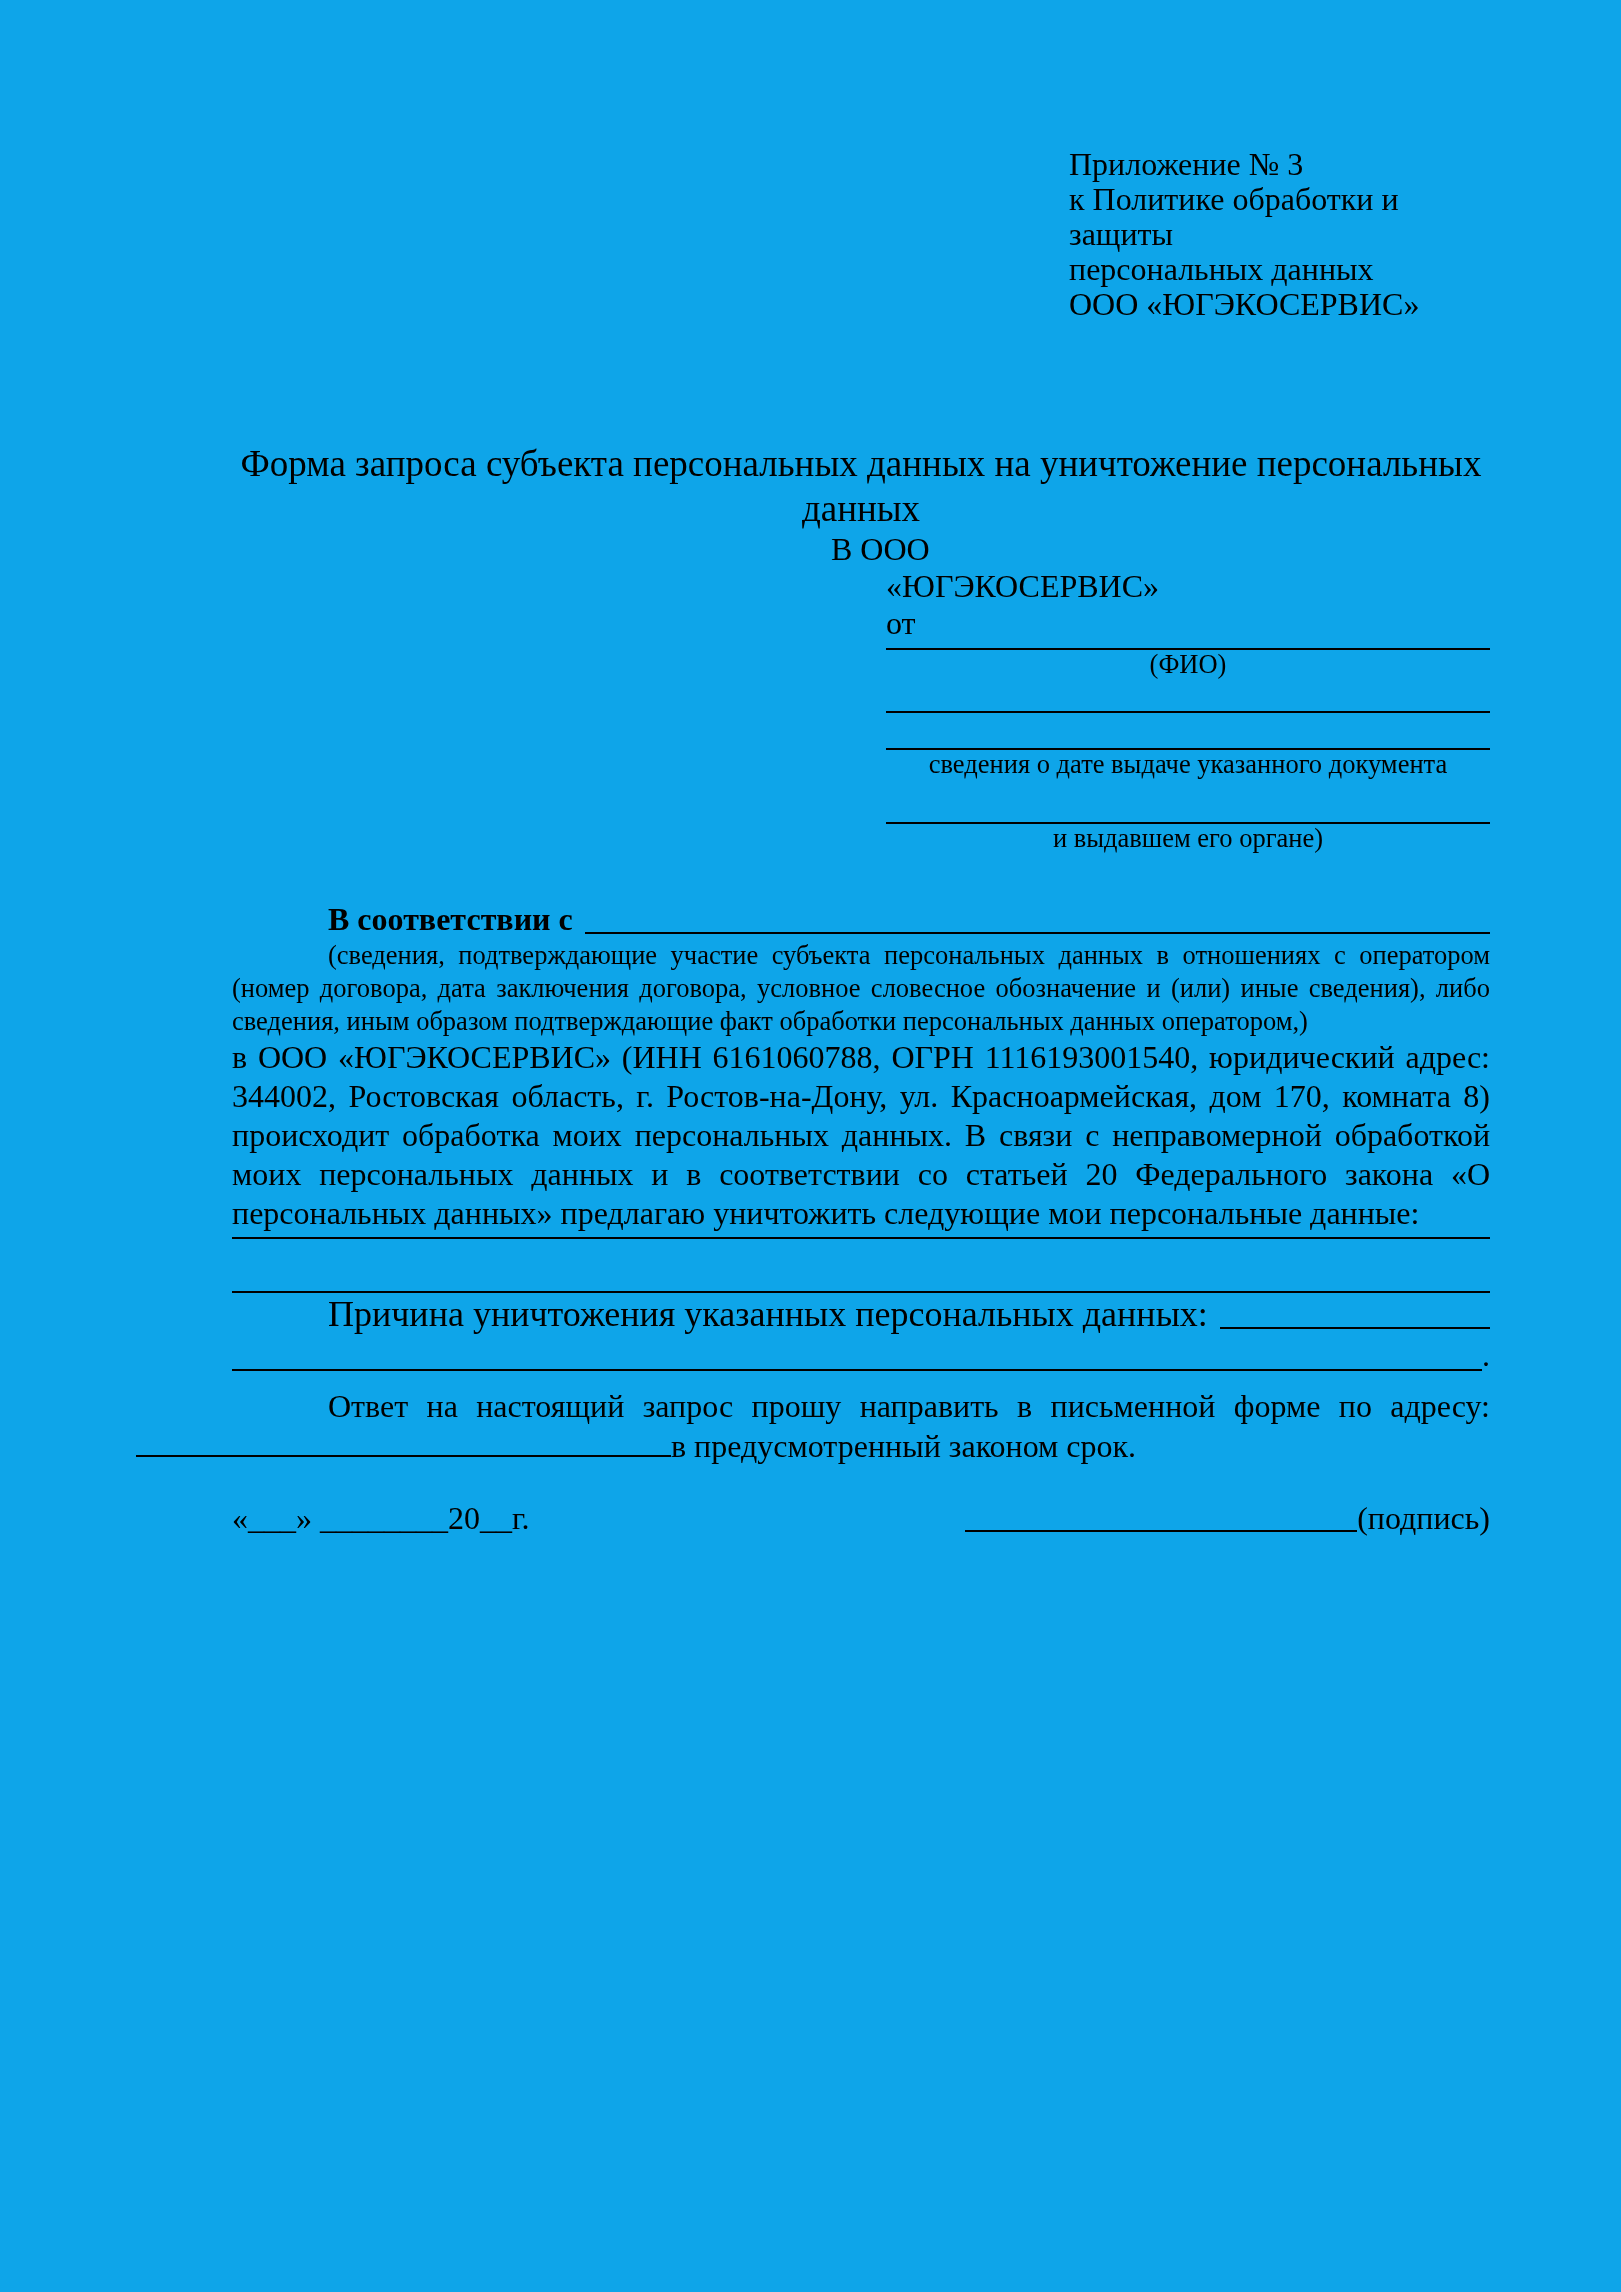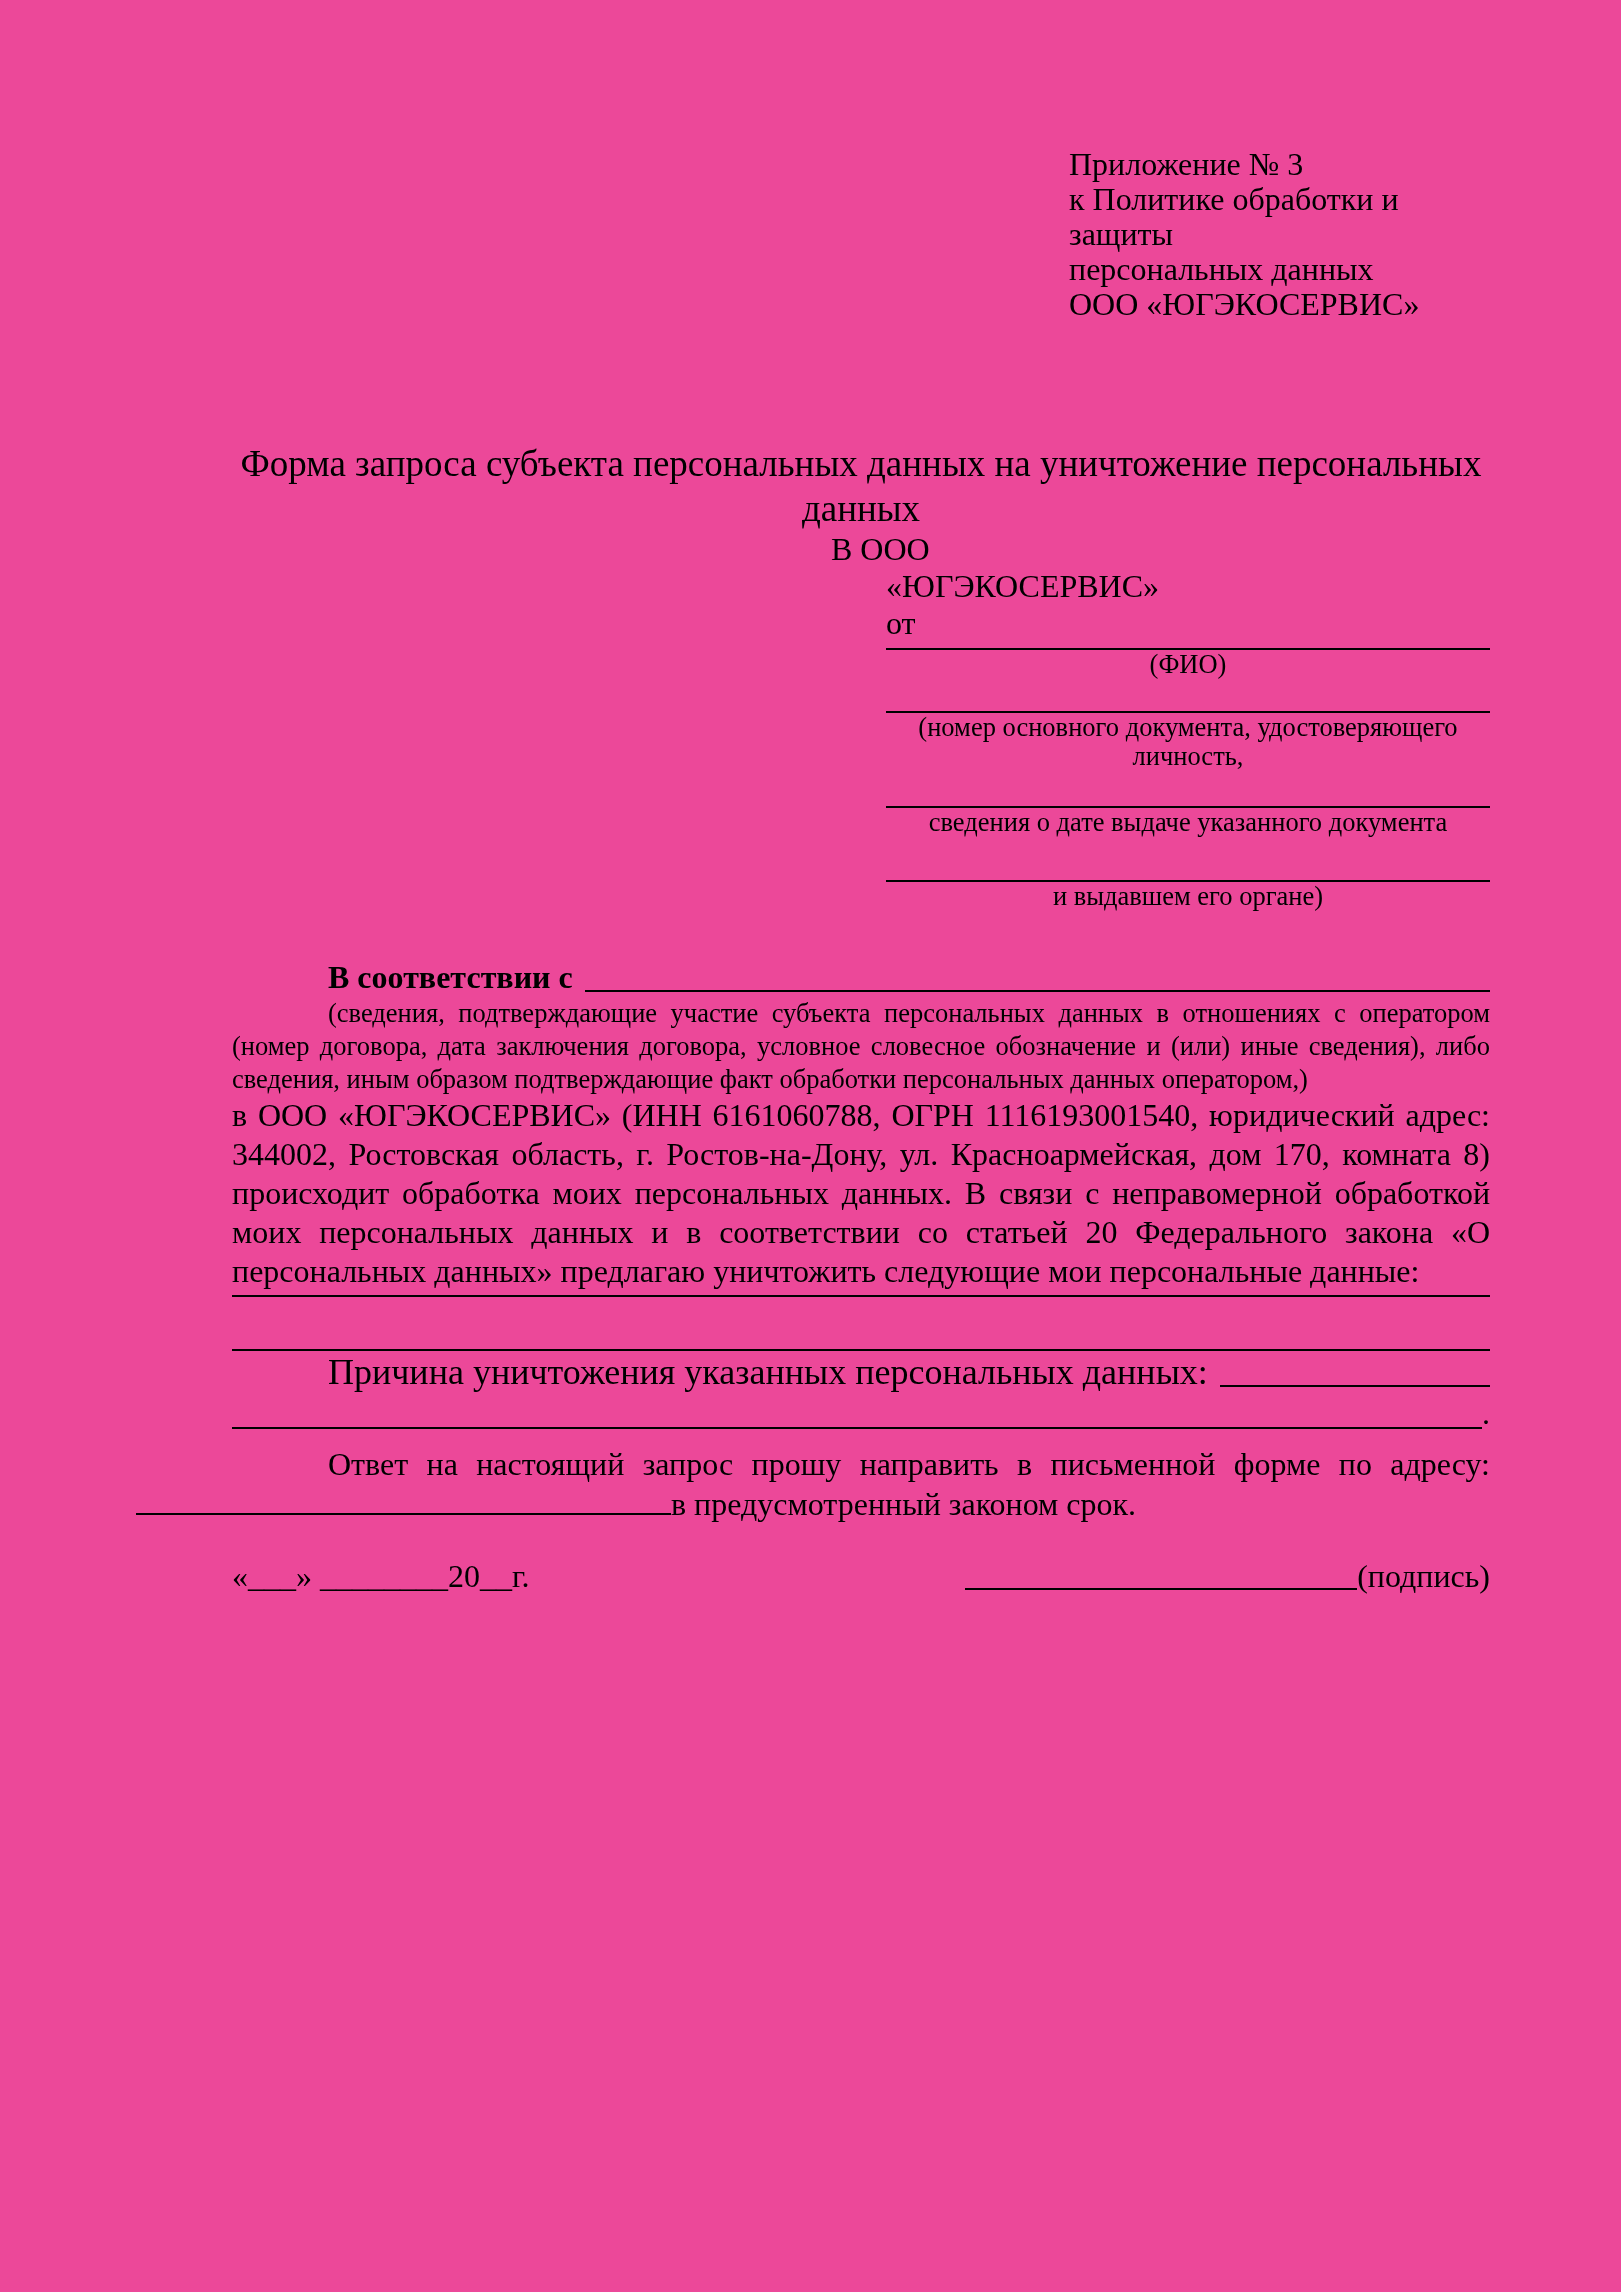--- a/index.html
+++ b/index.html
@@ -4,21 +4,21 @@
 <style>
   html, body {
     margin: 0;
     padding: 0;
     background: #ffffff;
   }
   .page {
     position: relative;
     width: 1621px;
     height: 2293px;
-    background: #ec4899;
+    background: #0ea5e9;
     color: #000000;
     font-family: "Liberation Serif", "DejaVu Serif", serif;
     box-sizing: border-box;
     padding: 147px 131px 0 232px;
     overflow: hidden;
   }
   
   .appendix {
     width: 421px;
     margin-left: auto;
@@ -157,21 +157,20 @@
 
   <div class="addressee">
     <div class="addr-to">В ООО</div>
     <div class="addr-name">«ЮГЭКОСЕРВИС»</div>
     <div class="addr-from">от</div>
 
     <div class="blank f1"></div>
     <div class="field-caption">(ФИО)</div>
 
     <div class="blank f2"></div>
-    <div class="field-caption">(номер основного документа, удостоверяющего личность,</div>
 
     <div class="blank f3"></div>
     <div class="field-caption">сведения о дате выдаче указанного документа</div>
 
     <div class="blank f4"></div>
     <div class="field-caption">и выдавшем его органе)</div>
   </div>
 
   <div class="accordance-row">
     <span class="lead">В соответствии с</span>

